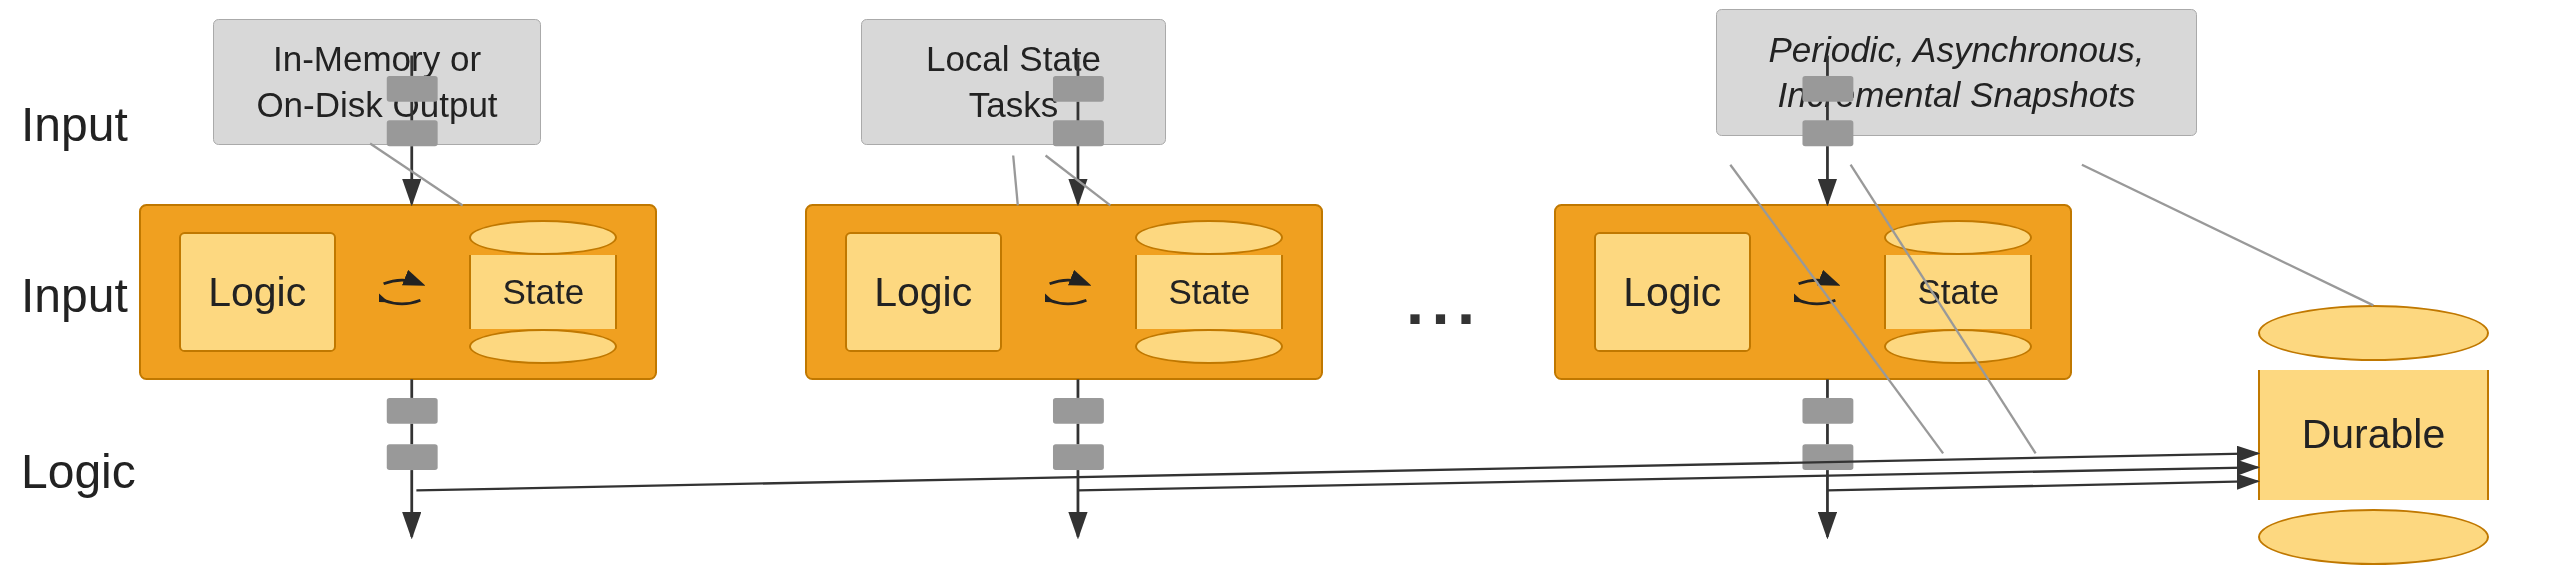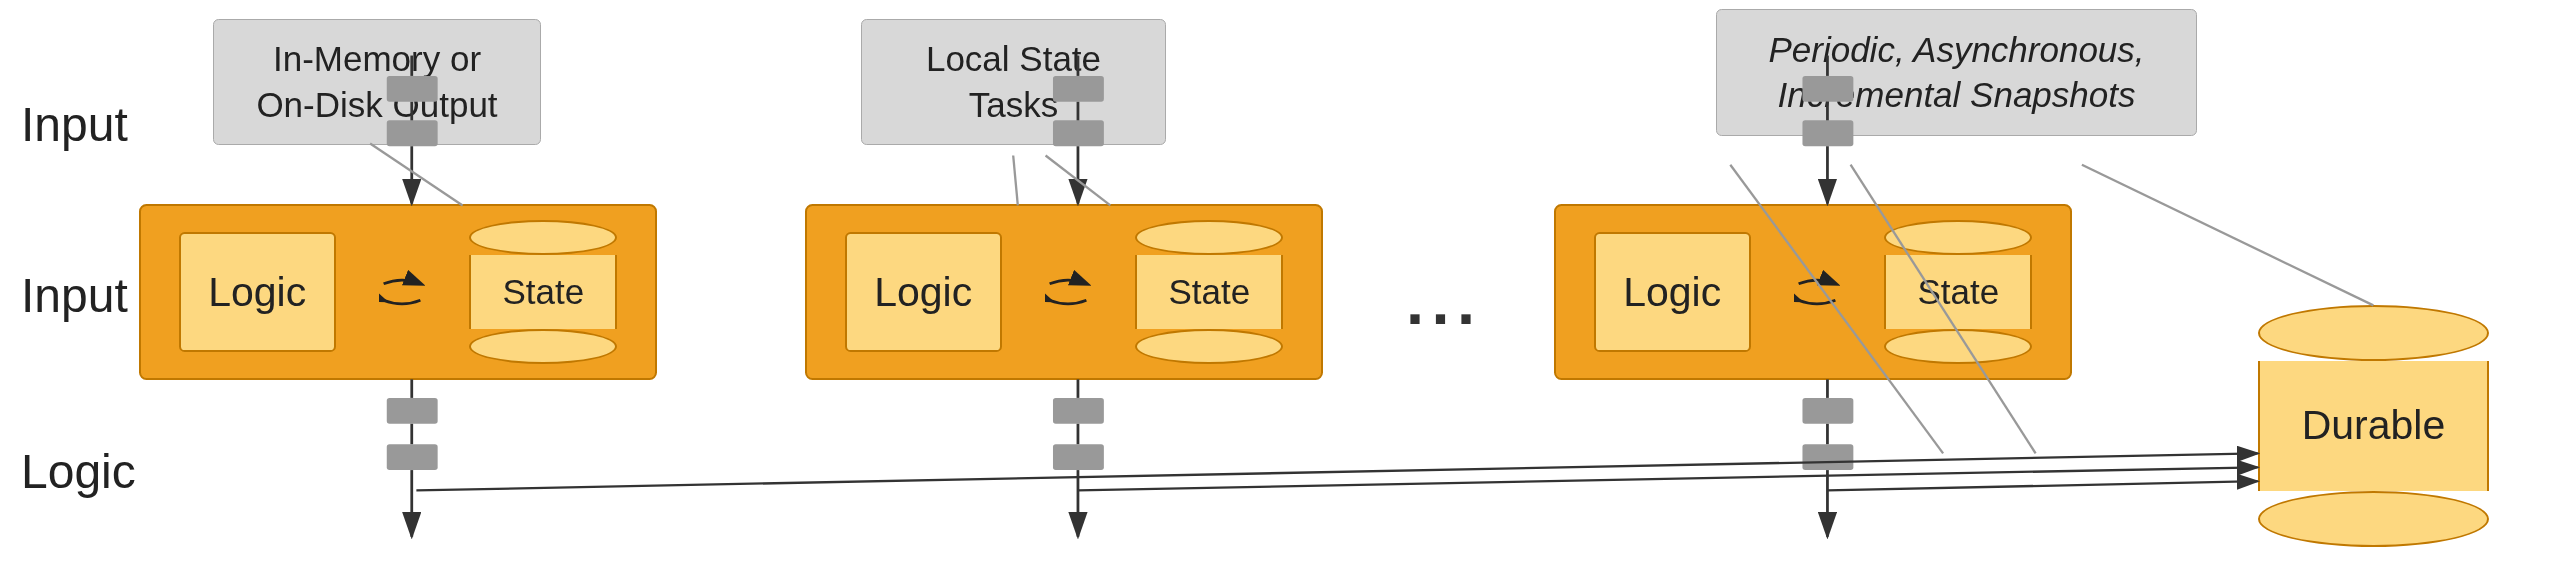--- a/index.html
+++ b/index.html
@@ -114,20 +114,21 @@
       height: 583px;
       pointer-events: none;
     }
 
     
     .durable-storage {
       position: absolute;
       display: flex;
       flex-direction: column;
       align-items: center;
+      gap: 9px;
     }
     .ds-top {
       border-radius: 50%;
       background: #fdd880;
       border: 2.8px solid #c07800;
     }
     .ds-body {
       background: #fdd880;
       border-left: 2.8px solid #c07800;
       border-right: 2.8px solid #c07800;

